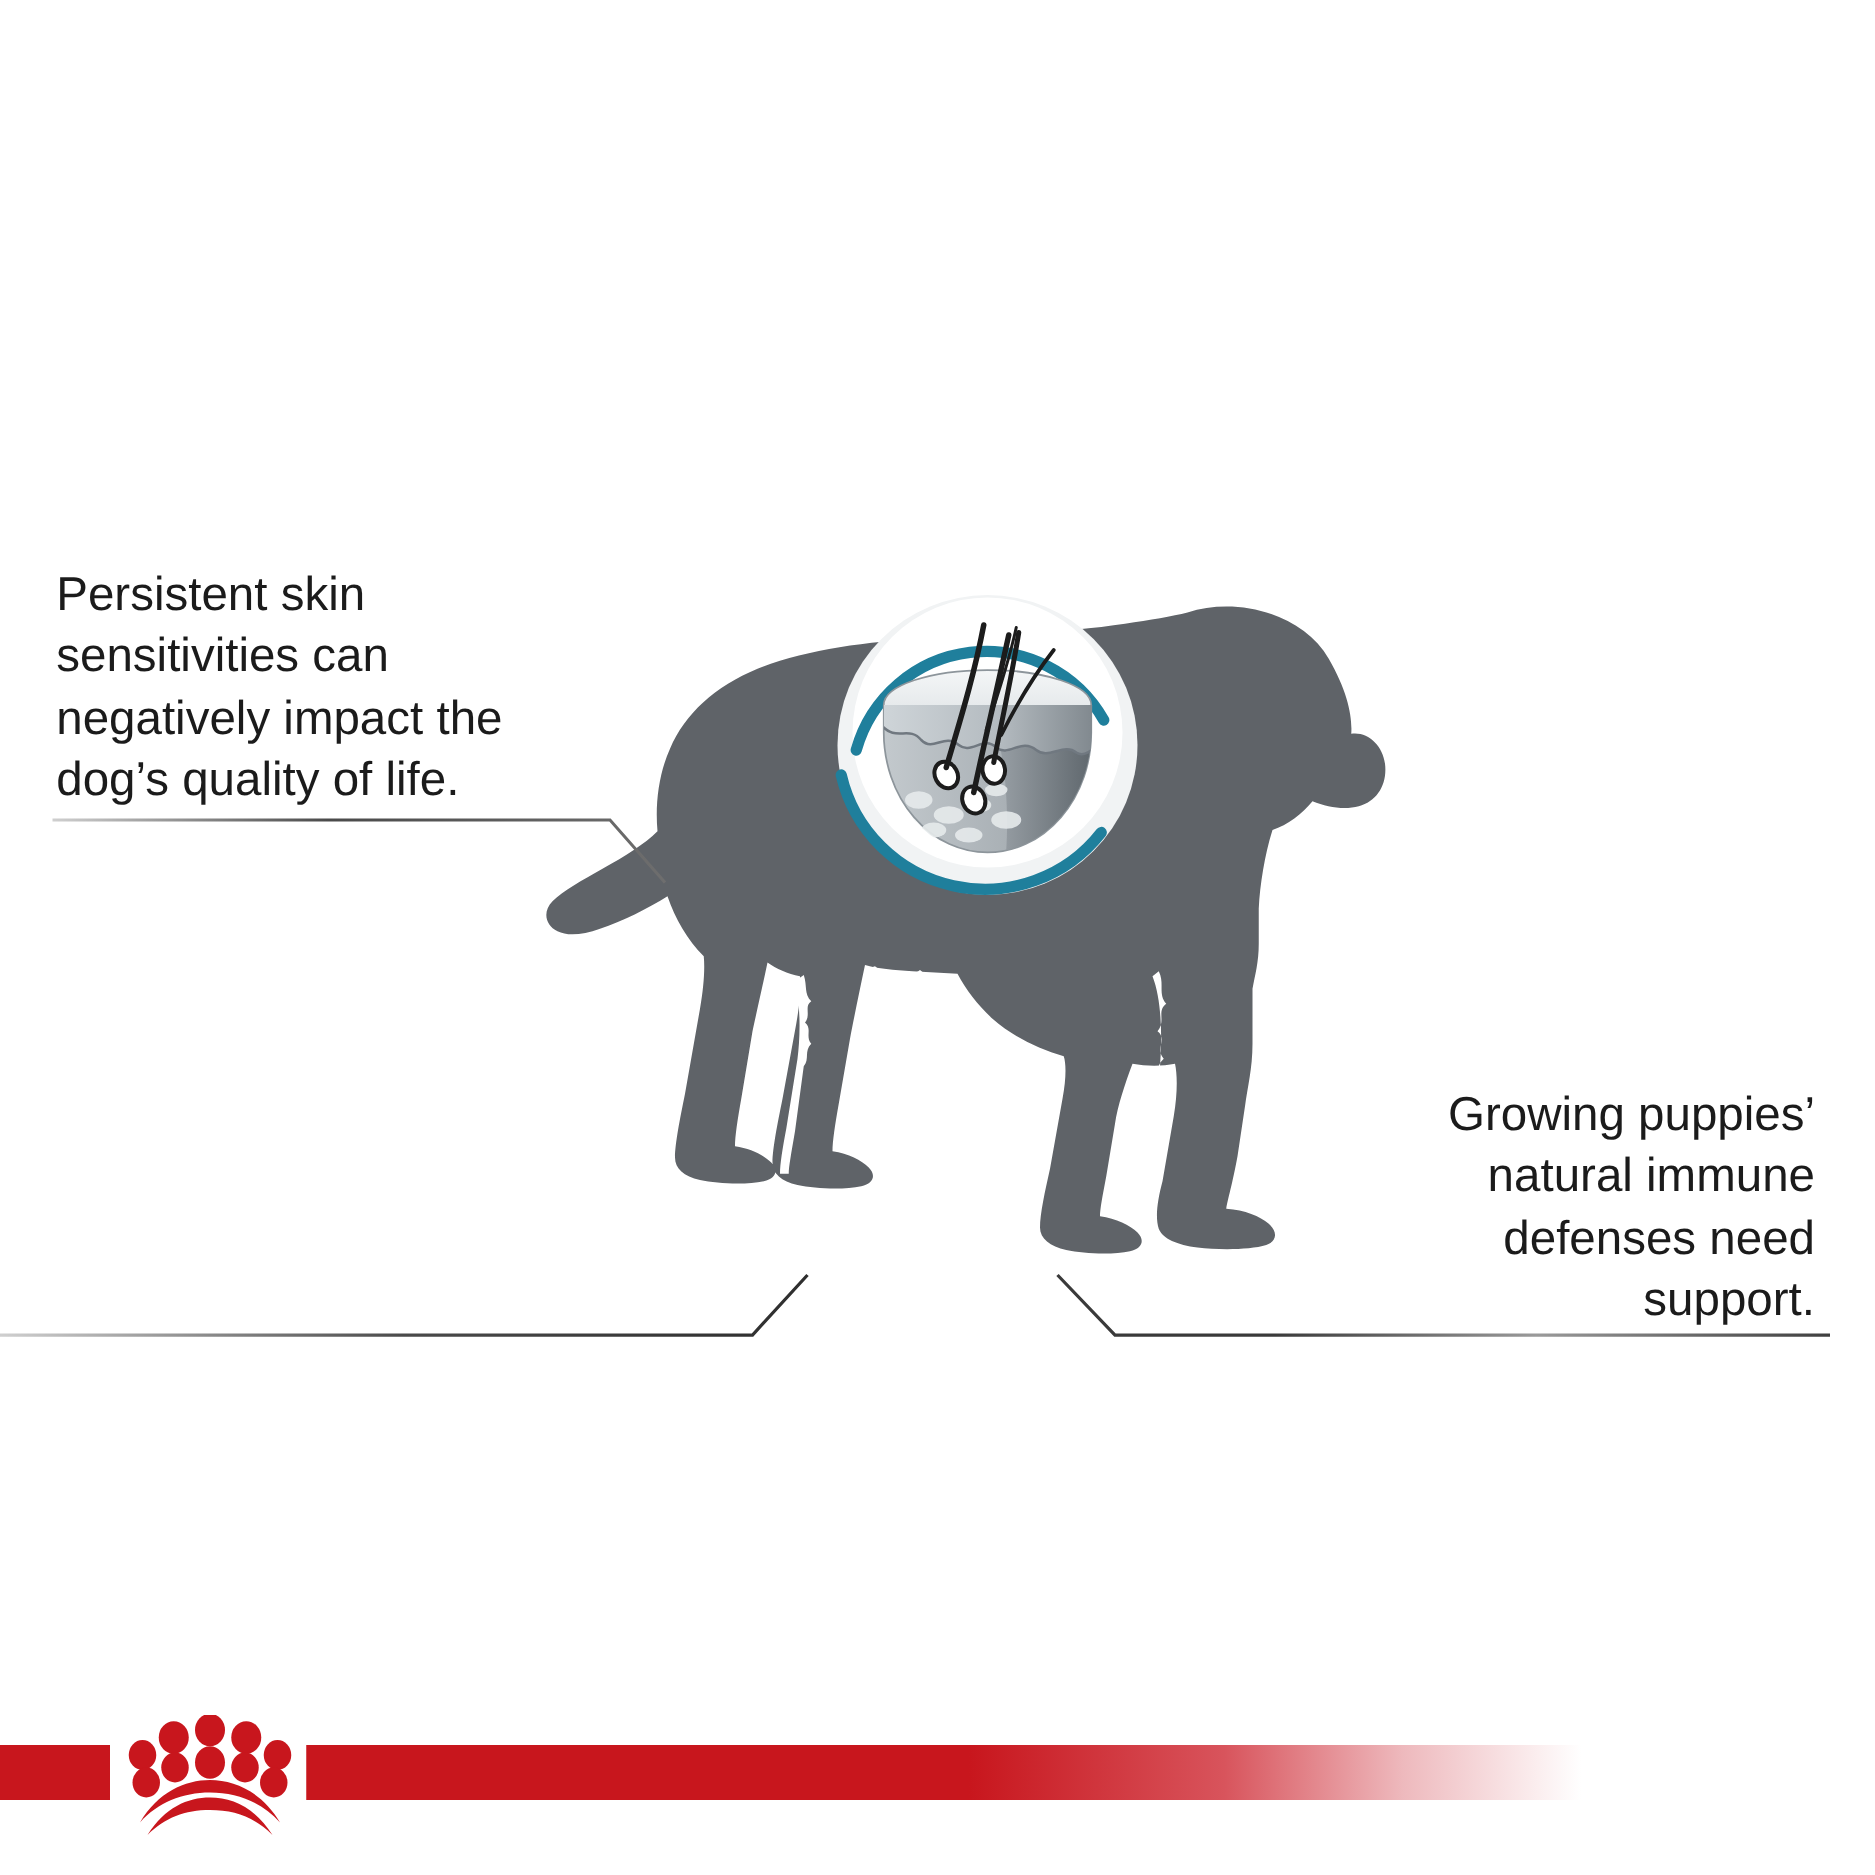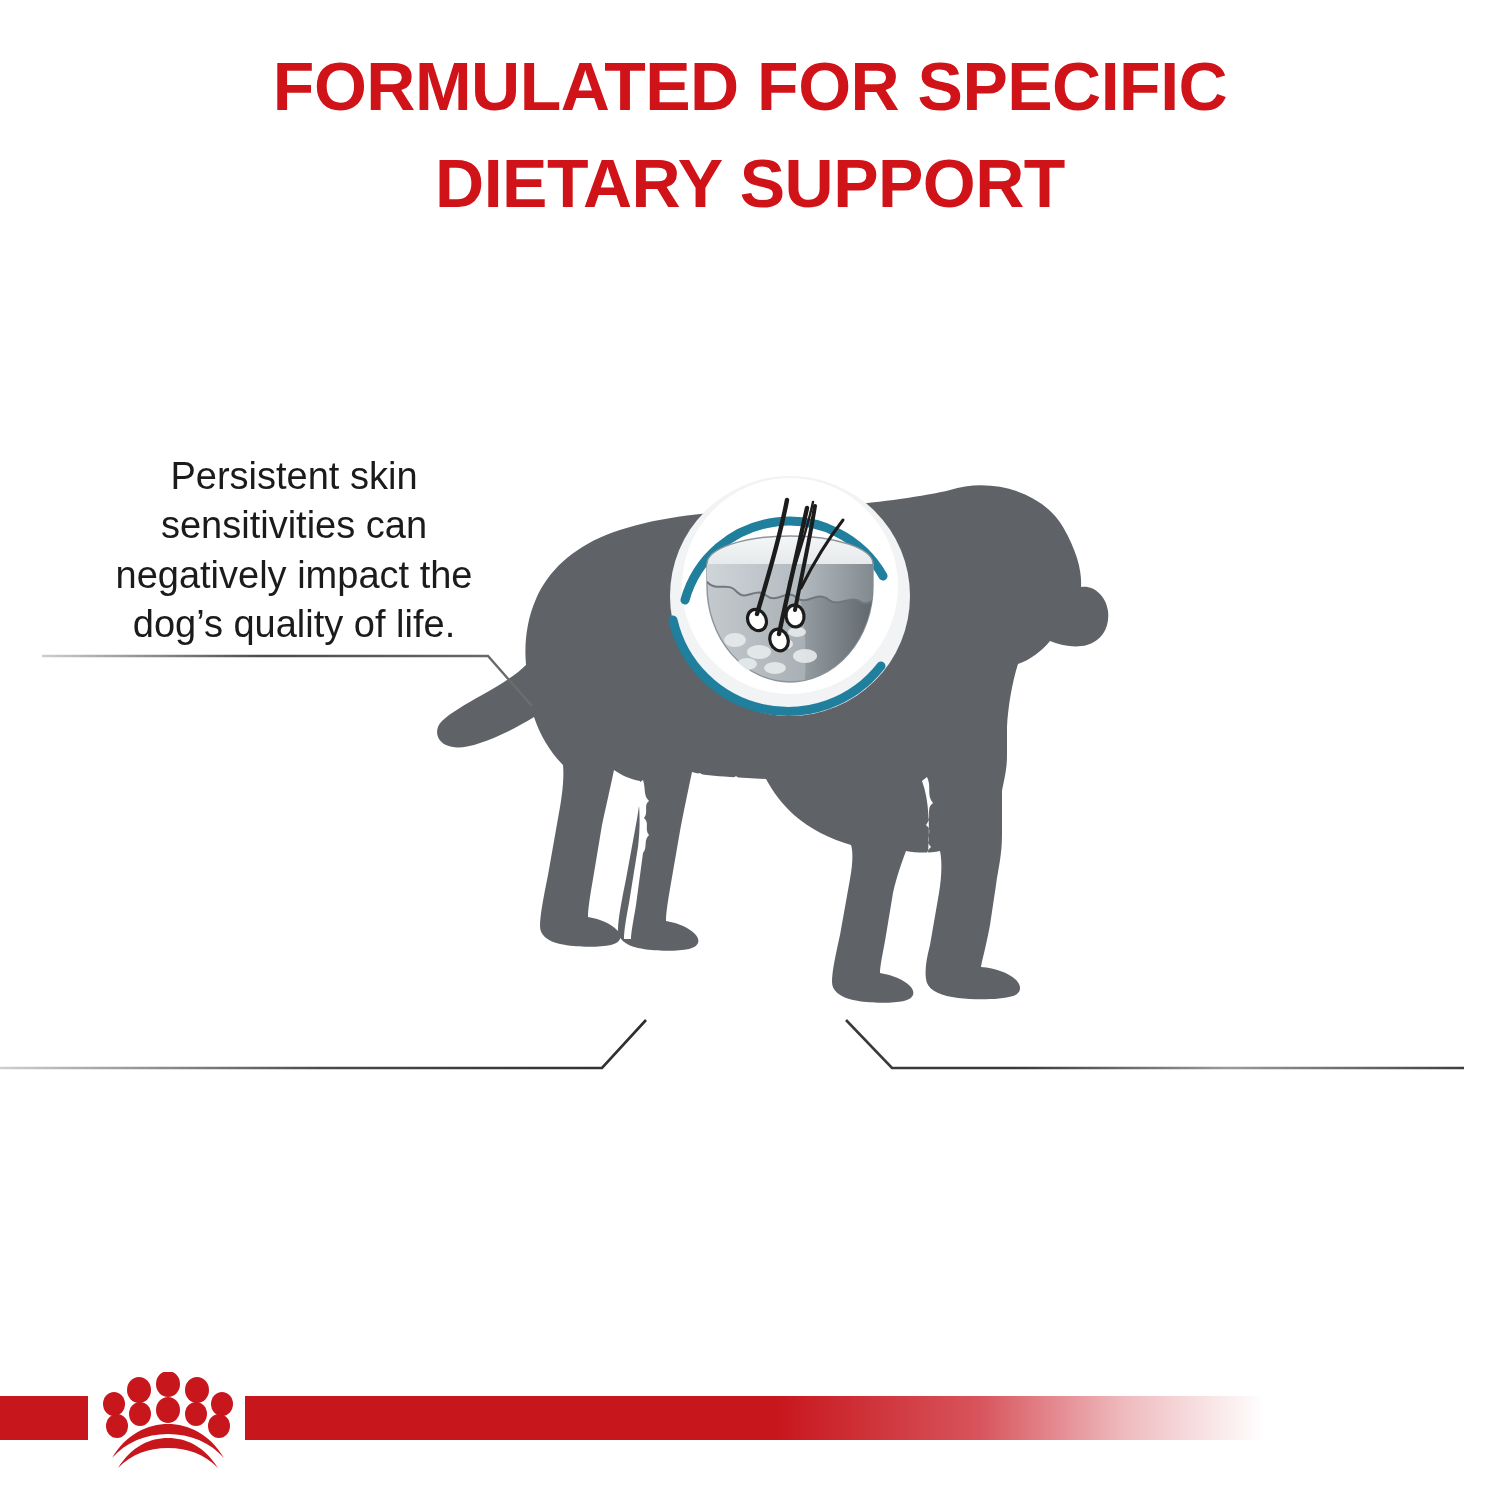--- a/index.html
+++ b/index.html
@@ -37,21 +37,21 @@
 
   
   .callout {
     position: absolute;
     color: #1b1b1b;
     font-size: 38px;
     line-height: 1.3;
     font-family: "Liberation Sans", "DejaVu Sans", sans-serif;
     white-space: pre-line;
   }
-  .callout-skin   { left: 59px;  top: 452px;  width: 470px;  text-align: center; }
+  .callout-skin   { left: 45px;  top: 452px;  width: 470px;  text-align: left; }
   .callout-immune { right: 48px; top: 868px;  width: 440px;  text-align: right; }
   .callout-food   { left: 45px;  top: 1096px; width: 590px;  text-align: left; }
 
   
   .connector { position: absolute; overflow: visible; }
   .conn-skin   { left: 40px;  top: 630px;  width: 540px;  height: 90px;  }
   .conn-food   { left: 540px; top: 1010px; width: 200px;  height: 90px;  }
   .conn-immune { left: 830px; top: 1010px; width: 640px;  height: 90px;  }
 
   
@@ -100,22 +100,20 @@
     top: 1372px;
     width: 152px;
     height: 100px;
   }
 </style>
 </head>
 <body>
 
 <div id="page">
 
-  <div class="headline">FORMULATED FOR SPECIFIC
-DIETARY SUPPORT</div>
 
   <div class="dog-wrap">
     <svg width="680" height="560" viewBox="0 0 680 560">
 
       <path fill="#5f6368" d="M520 35
                C 560 22, 612 36, 633 72
                C 648 98, 652 118, 651 132
                C 664 130, 676 141, 678 156
                C 680 172, 672 186, 657 190
                C 646 193, 632 191, 620 186
@@ -295,20 +293,24 @@
     <defs>
       <linearGradient id="cgSkin" x1="0" y1="0" x2="1" y2="0">
         <stop offset="0%" stop-color="#cfcfcf"></stop>
         <stop offset="45%" stop-color="#4a4a4a"></stop>
         <stop offset="100%" stop-color="#6e6e6e"></stop>
       </linearGradient>
     </defs>
     <path d="M2 26 L 448 26 L 492 76" fill="none" stroke="url(#cgSkin)" stroke-width="2.4"></path>
   </svg>
 
+  <div class="callout callout-immune">Growing puppies’
+natural immune
+defenses need
+support.</div>
 
   <svg class="connector conn-immune" width="640" height="90" viewBox="0 0 640 90">
     <defs>
       <linearGradient id="cgImm" x1="0" y1="0" x2="1" y2="0">
         <stop offset="0%" stop-color="#3a3a3a"></stop>
         <stop offset="28%" stop-color="#3a3a3a"></stop>
         <stop offset="62%" stop-color="#9a9a9a"></stop>
         <stop offset="100%" stop-color="#3f3f3f"></stop>
       </linearGradient>
     </defs>

